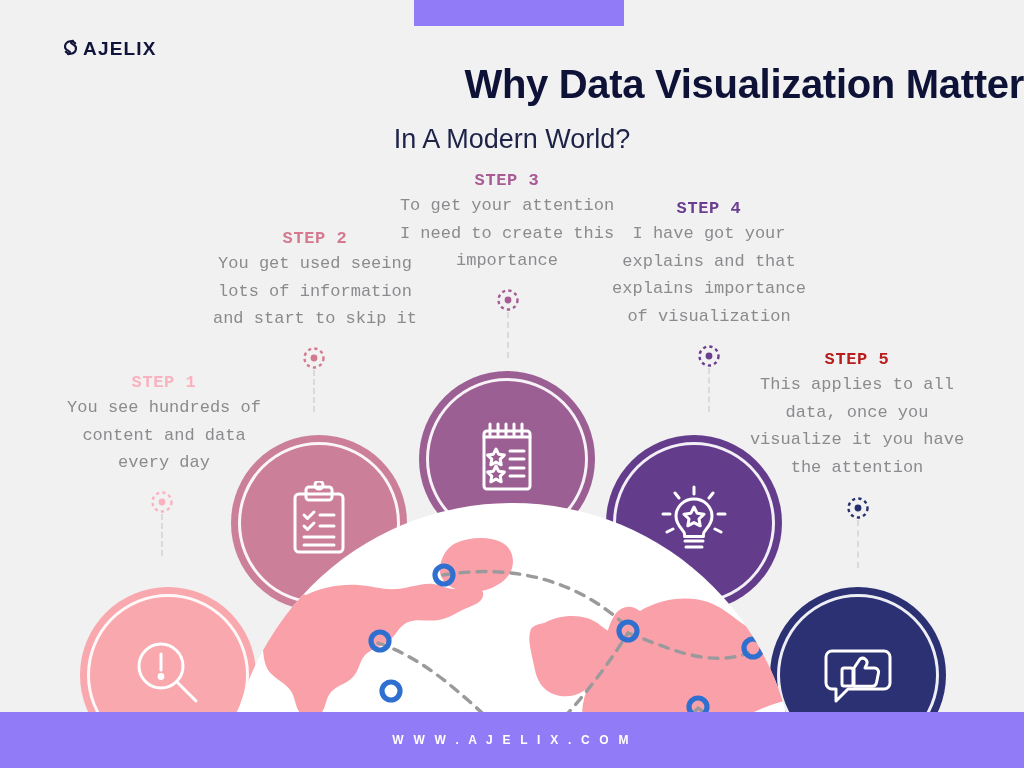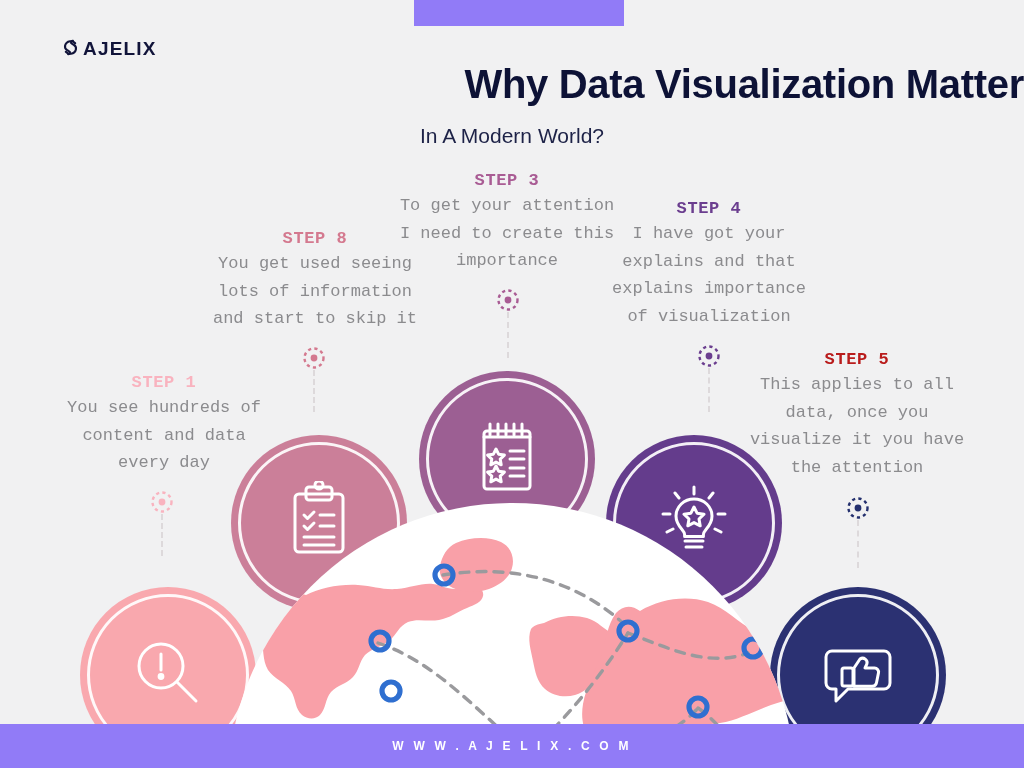--- a/index.html
+++ b/index.html
@@ -27,21 +27,21 @@
     color:#11143a;font-family:"Liberation Sans", sans-serif;
   }
 
   
   .title{
     position:absolute;left:0;right:0;top:62px;text-align:right;
     font-size:40px;font-weight:bold;color:#0d1236;letter-spacing:-0.3px;
   }
   .subtitle{
     position:absolute;left:0;right:0;top:124px;text-align:center;
-    font-size:21px;color:#1d2247;font-weight:normal;
+    font-size:27px;color:#1d2247;font-weight:normal;
   }
 
   
   .step{position:absolute;text-align:center;font-family:Liberation Mono, monospace;}
   .step-label{
     font-size:17px;font-weight:bold;letter-spacing:0.6px;margin-bottom:2px;
   }
   .step-desc{
     font-size:17px;line-height:1.62;color:#8b8b8e;font-weight:normal;
   }
@@ -75,21 +75,21 @@
   
   .globe{
     position:absolute;left:228px;top:503px;
     width:568px;height:568px;border-radius:50%;
     background:#ffffff;overflow:hidden;
   }
   .globe svg{position:absolute;left:0;top:0;}
 
   
   .footer{
-    position:absolute;left:0;bottom:0;width:1024px;height:44px;
+    position:absolute;left:0;bottom:0;width:1024px;height:56px;
     background:#917bf7;display:flex;align-items:center;justify-content:center;
   }
   .footer-text{
     color:#ffffff;font-size:12px;font-weight:bold;letter-spacing:3.2px;
   }
 </style>
 </head>
 <body>
 
 <div id="stage">
@@ -108,21 +108,21 @@
 
   <div class="title">Why Data Visualization Matter</div>
   <div class="subtitle">In A Modern World?</div>
 
   <div class="step step-1">
     <div class="step-label" style="color:#f9b3bf">STEP 1</div>
     <div class="step-desc">You see hundreds of content and data every day</div>
   </div>
 
   <div class="step step-2">
-    <div class="step-label" style="color:#d4798f">STEP 8</div>
+    <div class="step-label" style="color:#d4798f">STEP 2</div>
     <div class="step-desc">You get used seeing lots of information and start to skip it</div>
   </div>
 
   <div class="step step-3">
     <div class="step-label" style="color:#a95c94">STEP 3</div>
     <div class="step-desc">To get your attention I need to create this importance</div>
   </div>
 
   <div class="step step-4">
     <div class="step-label" style="color:#6b3e8f">STEP 4</div>

